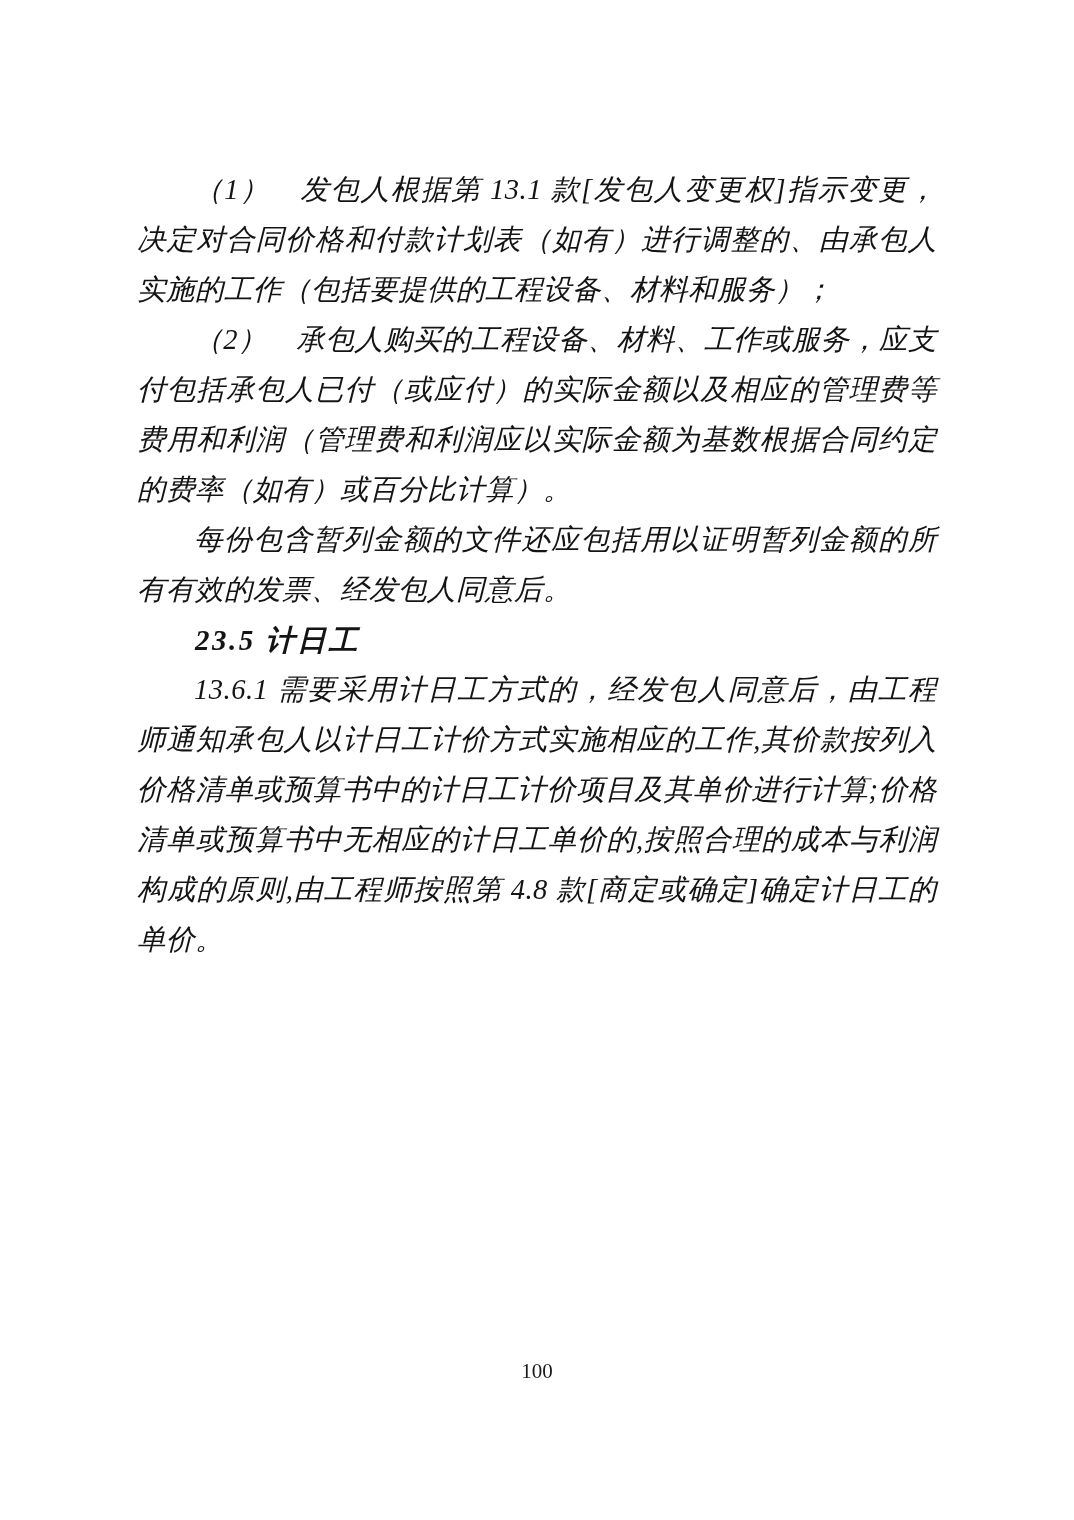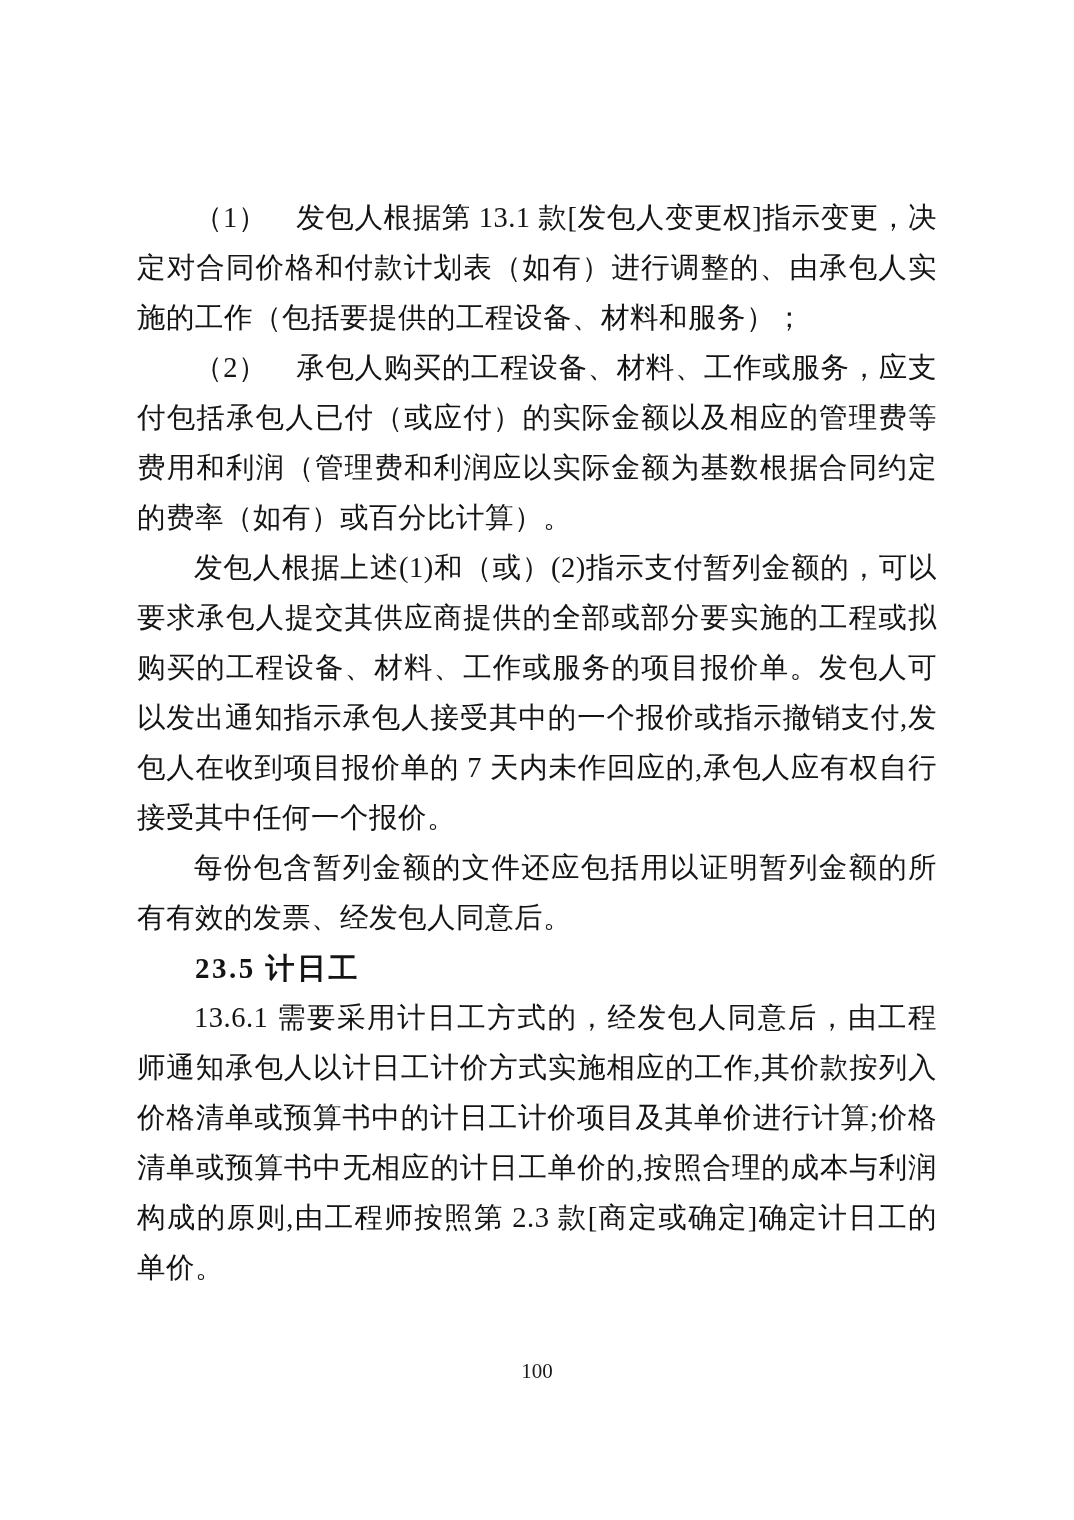--- a/index.html
+++ b/index.html
@@ -12,22 +12,23 @@
     width: 1074px;
     height: 1520px;
     background: #ffffff;
     overflow: hidden;
     font-family: "Liberation Serif", "DejaVu Serif", serif;
     color: #141414;
   }
   .content {
     position: absolute;
     left: 137px;
-    top: 193px;
+    top: 165px;
     width: 800px;
+    font-style: italic;
   }
   .para {
     margin: 0;
     font-size: 28.5px;
     line-height: 50px;
     text-align: justify;
     text-justify: inter-character;
     text-indent: 2em;
     font-weight: 400;
     letter-spacing: 0.5px;
@@ -52,19 +53,18 @@
     color: #1a1a1a;
   }
 </style>
 </head>
 <body>
 
 <div class="page">
   <div class="content">
     <p class="para">（1）　发包人根据第 13.1 款[发包人变更权]指示变更，决定对合同价格和付款计划表（如有）进行调整的、由承包人实施的工作（包括要提供的工程设备、材料和服务）；</p>
     <p class="para">（2）　承包人购买的工程设备、材料、工作或服务，应支付包括承包人已付（或应付）的实际金额以及相应的管理费等费用和利润（管理费和利润应以实际金额为基数根据合同约定的费率（如有）或百分比计算）。</p>
-    <p class="para">发包人根据上述(1)和（或）(2)指示支付暂列金额的，可以要求承包人提交其供应商提供的全部或部分要实施的工程或拟购买的工程设备、材料、工作或服务的项目报价单。发包人可以发出通知指示承包人接受其中的一个报价或指示撤销支付,发包人在收到项目报价单的 7 天内未作回应的,承包人应有权自行接受其中任何一个报价。</p>
     <p class="para">每份包含暂列金额的文件还应包括用以证明暂列金额的所有有效的发票、经发包人同意后。</p>
     <h2 class="heading">23.5 计日工</h2>
-    <p class="para">13.6.1 需要采用计日工方式的，经发包人同意后，由工程师通知承包人以计日工计价方式实施相应的工作,其价款按列入价格清单或预算书中的计日工计价项目及其单价进行计算;价格清单或预算书中无相应的计日工单价的,按照合理的成本与利润构成的原则,由工程师按照第 2.3 款[商定或确定]确定计日工的单价。</p>
+    <p class="para">13.6.1 需要采用计日工方式的，经发包人同意后，由工程师通知承包人以计日工计价方式实施相应的工作,其价款按列入价格清单或预算书中的计日工计价项目及其单价进行计算;价格清单或预算书中无相应的计日工单价的,按照合理的成本与利润构成的原则,由工程师按照第 4.8 款[商定或确定]确定计日工的单价。</p>
   </div>
   <div class="page-number">100</div>
 </div>
 
 </body></html>

